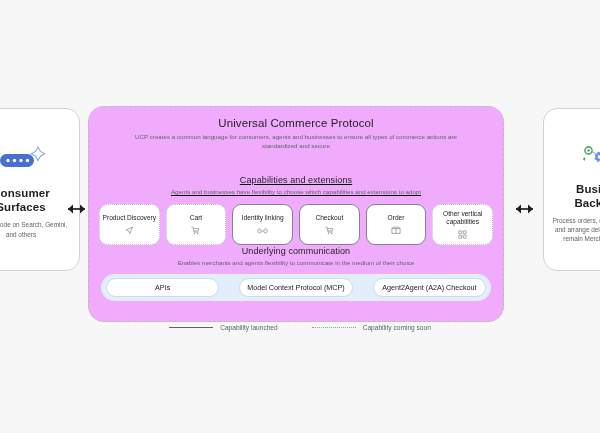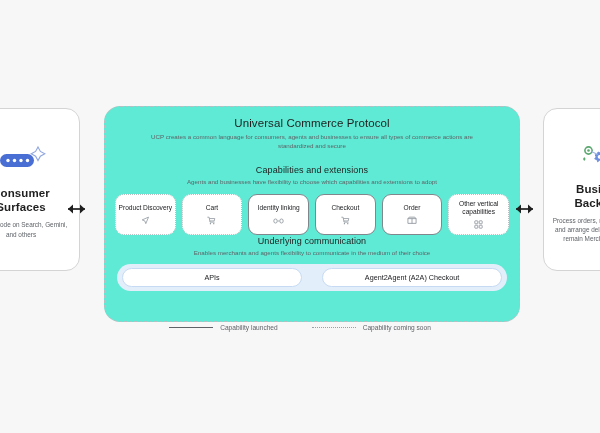--- a/index.html
+++ b/index.html
@@ -35,25 +35,25 @@
   
   .arrow {
     position: absolute; top: 198px; width: 26px; height: 22px;
     display: flex; align-items: center; justify-content: center;
   }
   .arrow.left-arrow  { left: 62px; }
   .arrow.right-arrow { left: 513px; }
 
   
   .ucp-box {
-    position: absolute; left: 104px; top: 106px;
+    position: absolute; left: 88px; top: 106px;
     width: 416px; height: 216px;
     border: 1.3px dashed #b9bcc0;
     border-radius: 16px;
-    background: #5eead4;
+    background: #f0abfc;
     padding-top: 9px;
   }
 
   .sec-title {
     text-align: center; font-size: 11.5px; color: #1f1f1f;
     letter-spacing: .1px; line-height: 15px;
   }
   .sec-sub {
     text-align: center; font-size: 6.2px; color: #5f6368;
     line-height: 8.6px; margin: 2px auto 0; max-width: 330px;
@@ -137,21 +137,21 @@
       <path d="M6 8 L11 3.4 L11 12.6 Z" fill="#1f1f1f"></path>
       <path d="M23 8 L18 3.4 L18 12.6 Z" fill="#1f1f1f"></path>
     </svg>
   </div>
 
   <div class="ucp-box">
 
     <div class="sec-title">Universal Commerce Protocol</div>
     <div class="sec-sub">UCP creates a common language for consumers, agents and businesses to ensure all types of commerce actions are standardized and secure</div>
 
-    <div style="margin-top:14px;">
+    <div style="margin-top:24px;text-decoration:underline;">
       <div class="sec-title small">Capabilities and extensions</div>
       <div class="sec-sub">Agents and businesses have flexibility to choose which capabilities and extensions to adopt</div>
     </div>
 
     <div class="cap-row">
 
       <div class="cap-card soon">
         <div class="cap-label">Product Discovery</div>
         <div class="cap-icon">
           <svg width="9" height="9" viewBox="0 0 12 12">
@@ -219,20 +219,21 @@
       </div>
 
     </div>
 
     <div class="comm-wrap">
       <div class="sec-title small">Underlying communication</div>
       <div class="sec-sub">Enables merchants and agents flexibility to communicate in the medium of their choice</div>
 
       <div class="pill-bar">
         <div class="pill">APIs</div>
+        <div class="pill">Model Context Protocol (MCP)</div>
         <div class="pill">Agent2Agent (A2A) Checkout</div>
       </div>
     </div>
 
   </div>
 
   <div class="arrow right-arrow">
     <svg width="26" height="16" viewBox="0 0 26 16">
       <path d="M3 8 L20 8" stroke="#1f1f1f" stroke-width="1.7" fill="none"></path>
       <path d="M3 8 L8 3.4 L8 12.6 Z" fill="#1f1f1f"></path>

